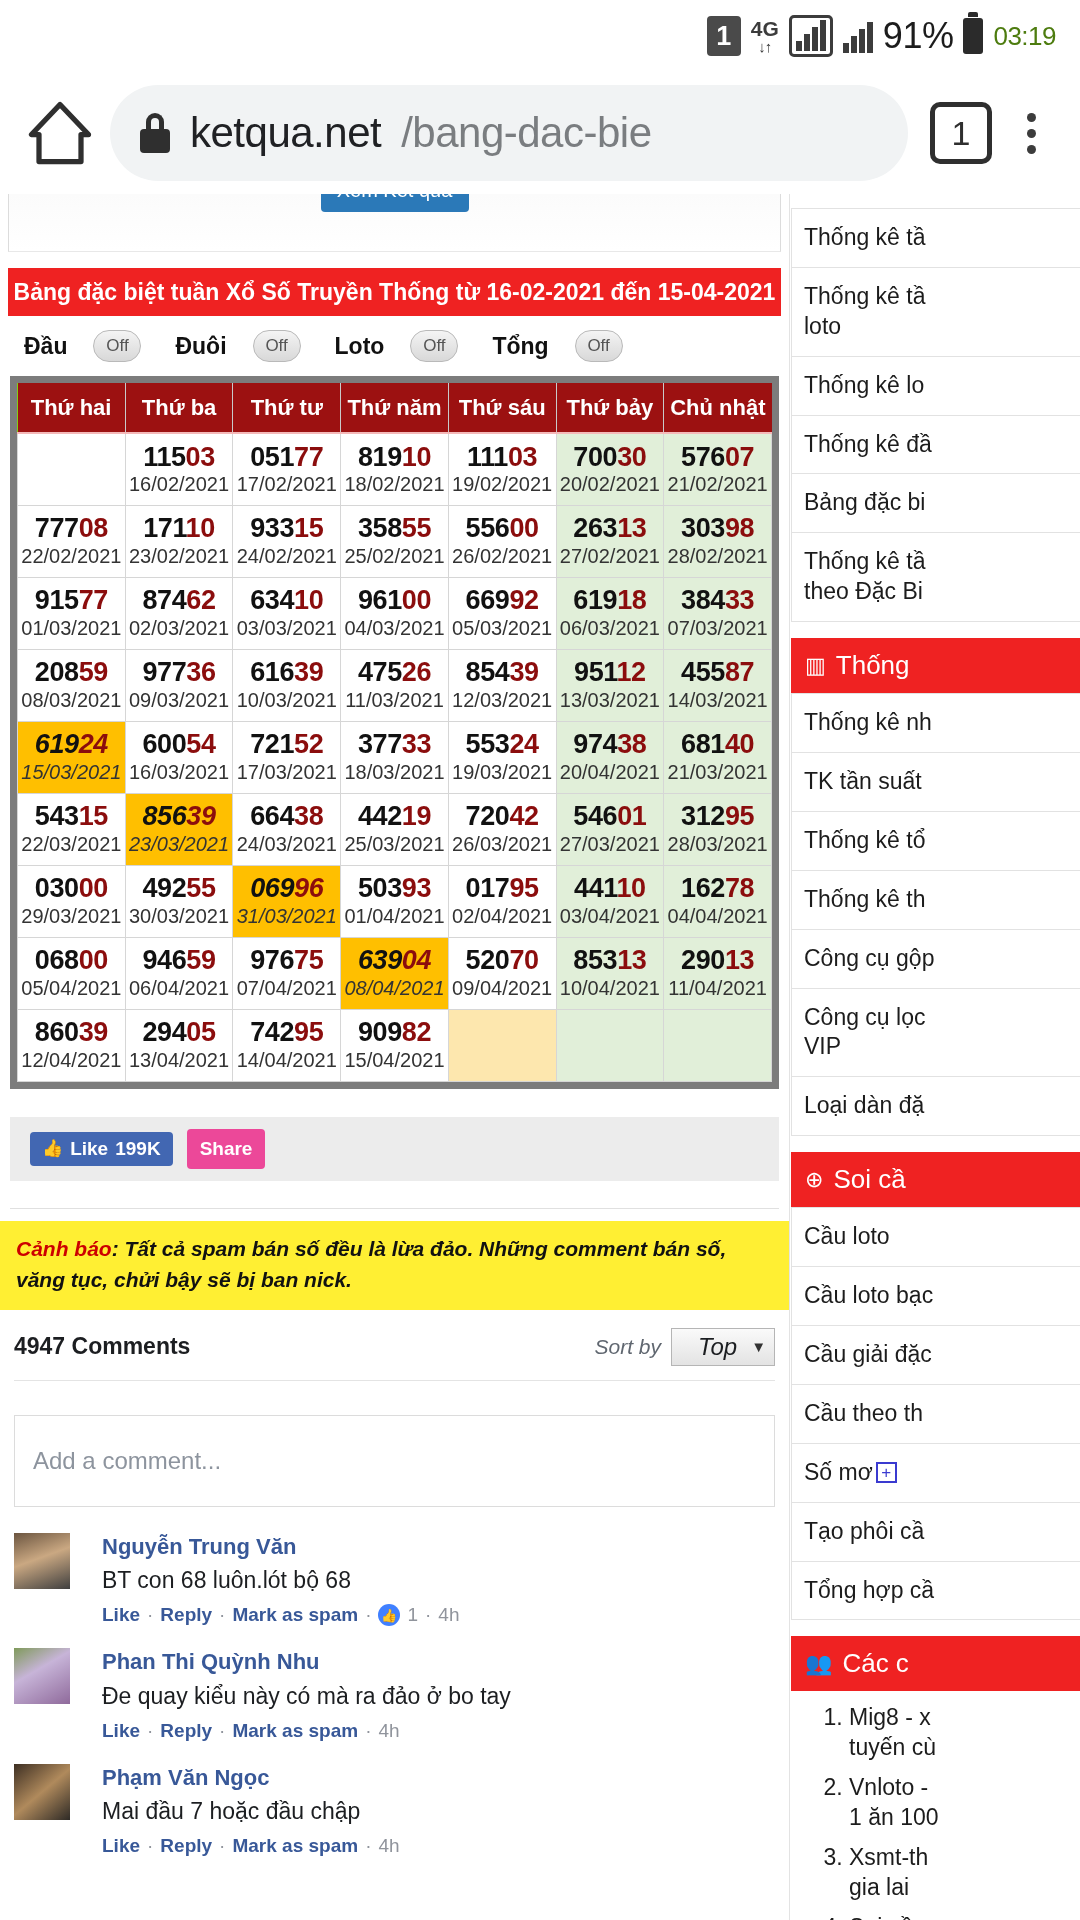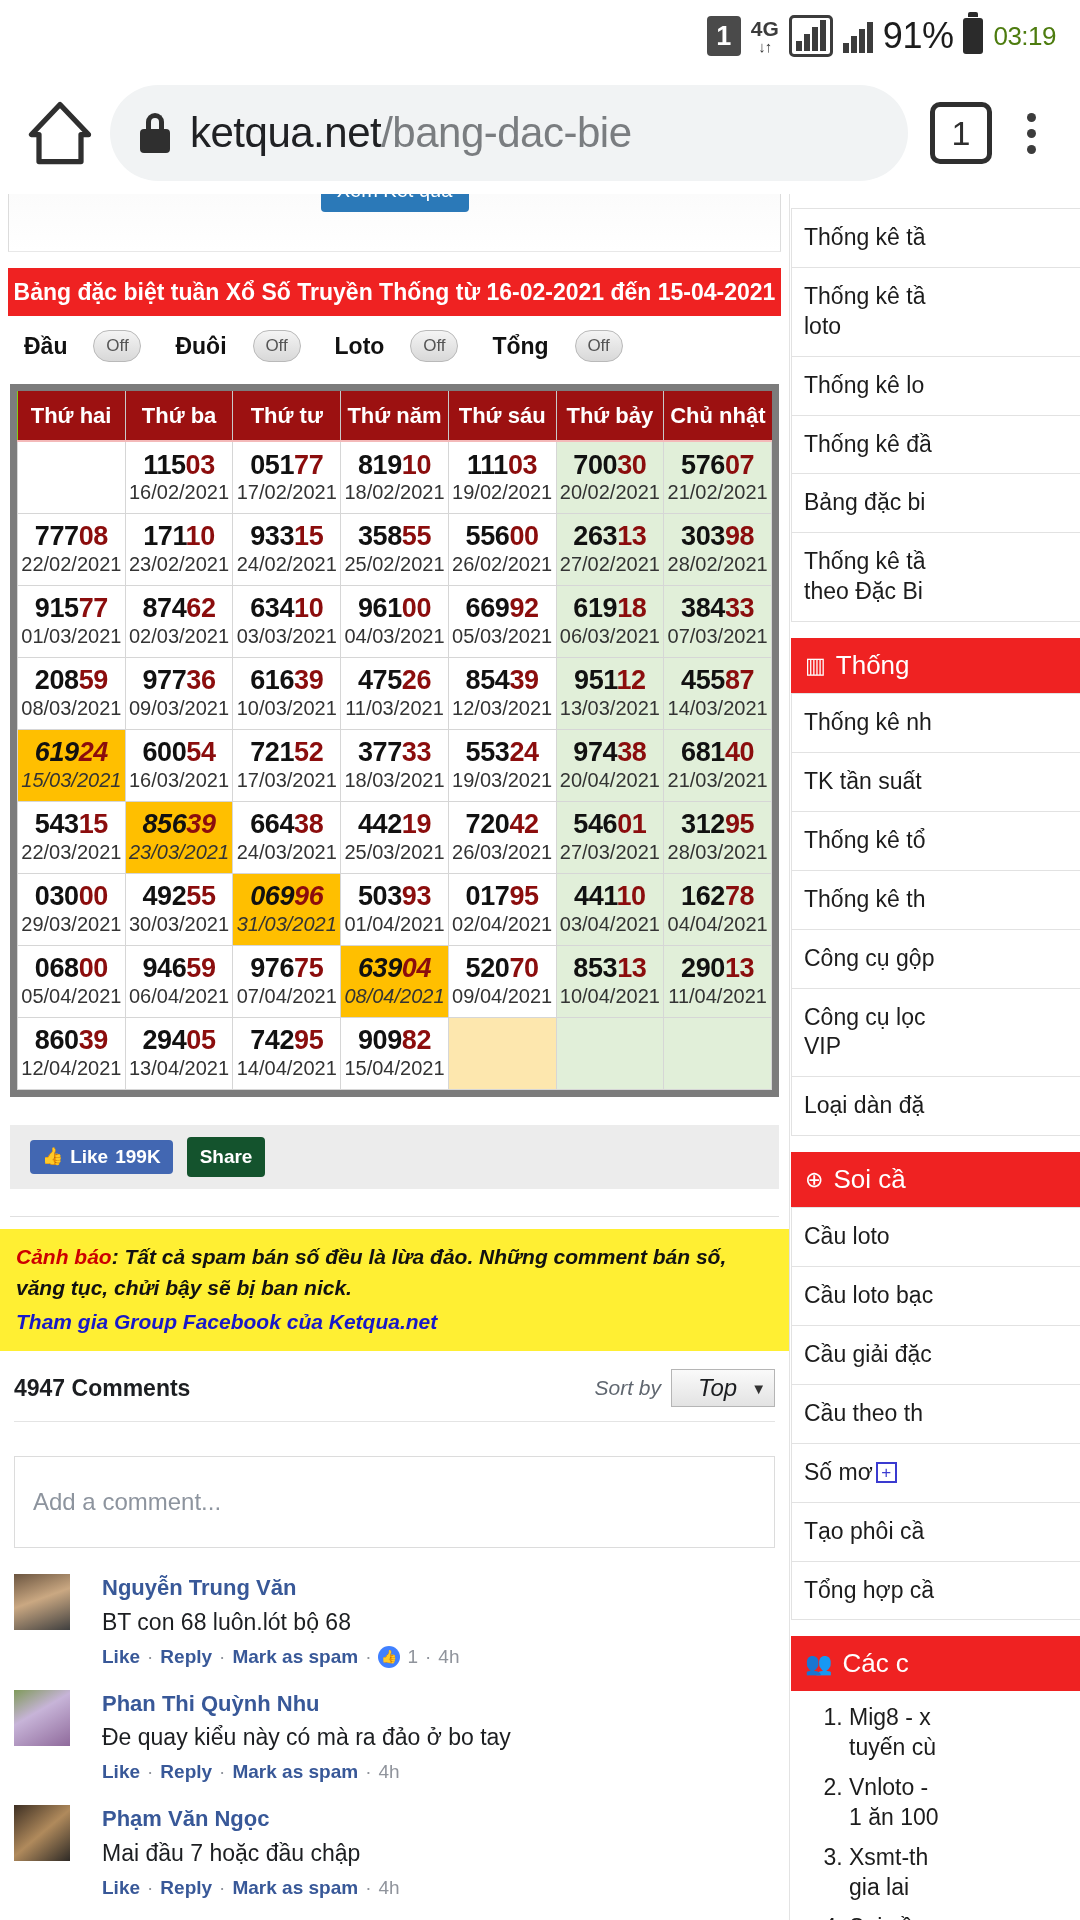--- a/index.html
+++ b/index.html
@@ -52,21 +52,21 @@
   .home-icon svg { width: 100%; height: 100%; }
   .omnibox {
     flex: 1; height: 96px; background: #f1f3f4; border-radius: 48px;
     display: flex; align-items: center; padding: 0 30px; gap: 20px;
     overflow: hidden; min-width: 0;
   }
   .lock-icon { flex: 0 0 30px; height: 40px; position: relative; }
   .lock-icon .body { position:absolute; bottom:0; left:0; width:30px; height:24px; background:#2f2f2f; border-radius:4px; }
   .lock-icon .shackle { position:absolute; top:0; left:6px; width:18px; height:18px; border:5px solid #2f2f2f; border-bottom:none; border-radius:9px 9px 0 0; }
   .url { font-size: 42px; color: #202124; white-space: nowrap; letter-spacing: -0.5px; }
-  .url .path { color: #7a7d80; }
+  .url .path { color: #7a7d80; margin-left: 20px; }
   .tabcount {
     flex: 0 0 62px; height: 62px; border: 5px solid #2f2f2f; border-radius: 10px;
     display:flex; align-items:center; justify-content:center;
     font-size: 34px; font-weight: 500; color:#2f2f2f; margin-left: 8px;
   }
   .kebab { flex: 0 0 50px; display:flex; flex-direction:column; align-items:center; gap:7px; }
   .kebab i { width: 9px; height: 9px; border-radius: 50%; background: #3c3c3c; display:block; }
 
   
   .page {
@@ -107,21 +107,21 @@
   .toggles .lbl { font-size: 23px; font-weight: bold; color:#111; margin-right:2px; }
   .toggles .sw {
     width: 48px; height: 32px; border-radius: 16px;
     background: linear-gradient(#f4f4f4,#d8d8d8); border: 1px solid #b9b9b9;
     display: flex; align-items: center; justify-content: center;
     font-size: 17px; color: #555; margin-right: 10px;
   }
 
   
   .table-wrap {
-    margin: 12px 10px 0 10px;
+    margin: 4px 10px 0 10px;
     border: 7px solid #7c7c7c; background: #84cc16;
   }
   table.lot { border-collapse: collapse; width: 100%; table-layout: fixed; }
   table.lot th {
     background: #9c1111; color: #fff; font-size: 22px; font-weight: bold;
     height: 50px; border-right: 1px solid #c9c9c9; border-bottom: 2px solid #f4b9b9;
     text-align: center;
   }
   table.lot th:last-child { border-right: none; }
   table.lot td {
@@ -140,21 +140,21 @@
     margin: 28px 10px 0 10px; height: 64px; background: #ececec;
     display: flex; align-items: center; padding-left: 20px; gap: 14px;
   }
   .fb-like {
     background: #4267b2; color: #fff; border-radius: 4px; height: 34px;
     display: flex; align-items: center; gap: 7px; padding: 0 12px;
     font-size: 19px; font-weight: bold;
   }
   .fb-like .thumb { font-size: 17px; }
   .fb-share {
-    background: #14532d; color: #fff; border-radius: 4px; height: 40px;
+    background: #ec4899; color: #fff; border-radius: 4px; height: 40px;
     display: flex; align-items: center; padding: 0 13px;
     font-size: 19px; font-weight: bold;
   }
   .fb-rule { margin: 0 10px; border-bottom: 1px solid #e0e0e0; height: 28px; }
 
   
   .warn {
     margin: 12px 0 0 0; background: #ffef33; padding: 12px 16px 14px 16px;
     font-size: 21px; font-style: italic; font-weight: bold; line-height: 1.5;
     color: #111; width: 790px;
@@ -577,21 +577,20 @@
         <span class="thumb">👍</span>
         <span>Like</span>
         <span>199K</span>
       </div>
       <div class="fb-share">Share</div>
     </div>
     <div class="fb-rule"></div>
 
     <div class="warn">
       <span class="red">Cảnh báo</span><span>: Tất cả spam bán số đều là lừa đảo. Những comment bán số, văng tục, chửi bậy sẽ bị ban nick.</span>
-      <a class="lnk">Tham gia Group Facebook của Ketqua.net</a>
     </div>
 
     <div class="cm-head">
       <div class="cm-count">4947 Comments</div>
       <div class="cm-sortwrap">
         <span class="cm-sortlabel">Sort by</span>
         <div class="cm-select">
           <span>Top</span>
           <span class="arrow">▼</span>
         </div>

